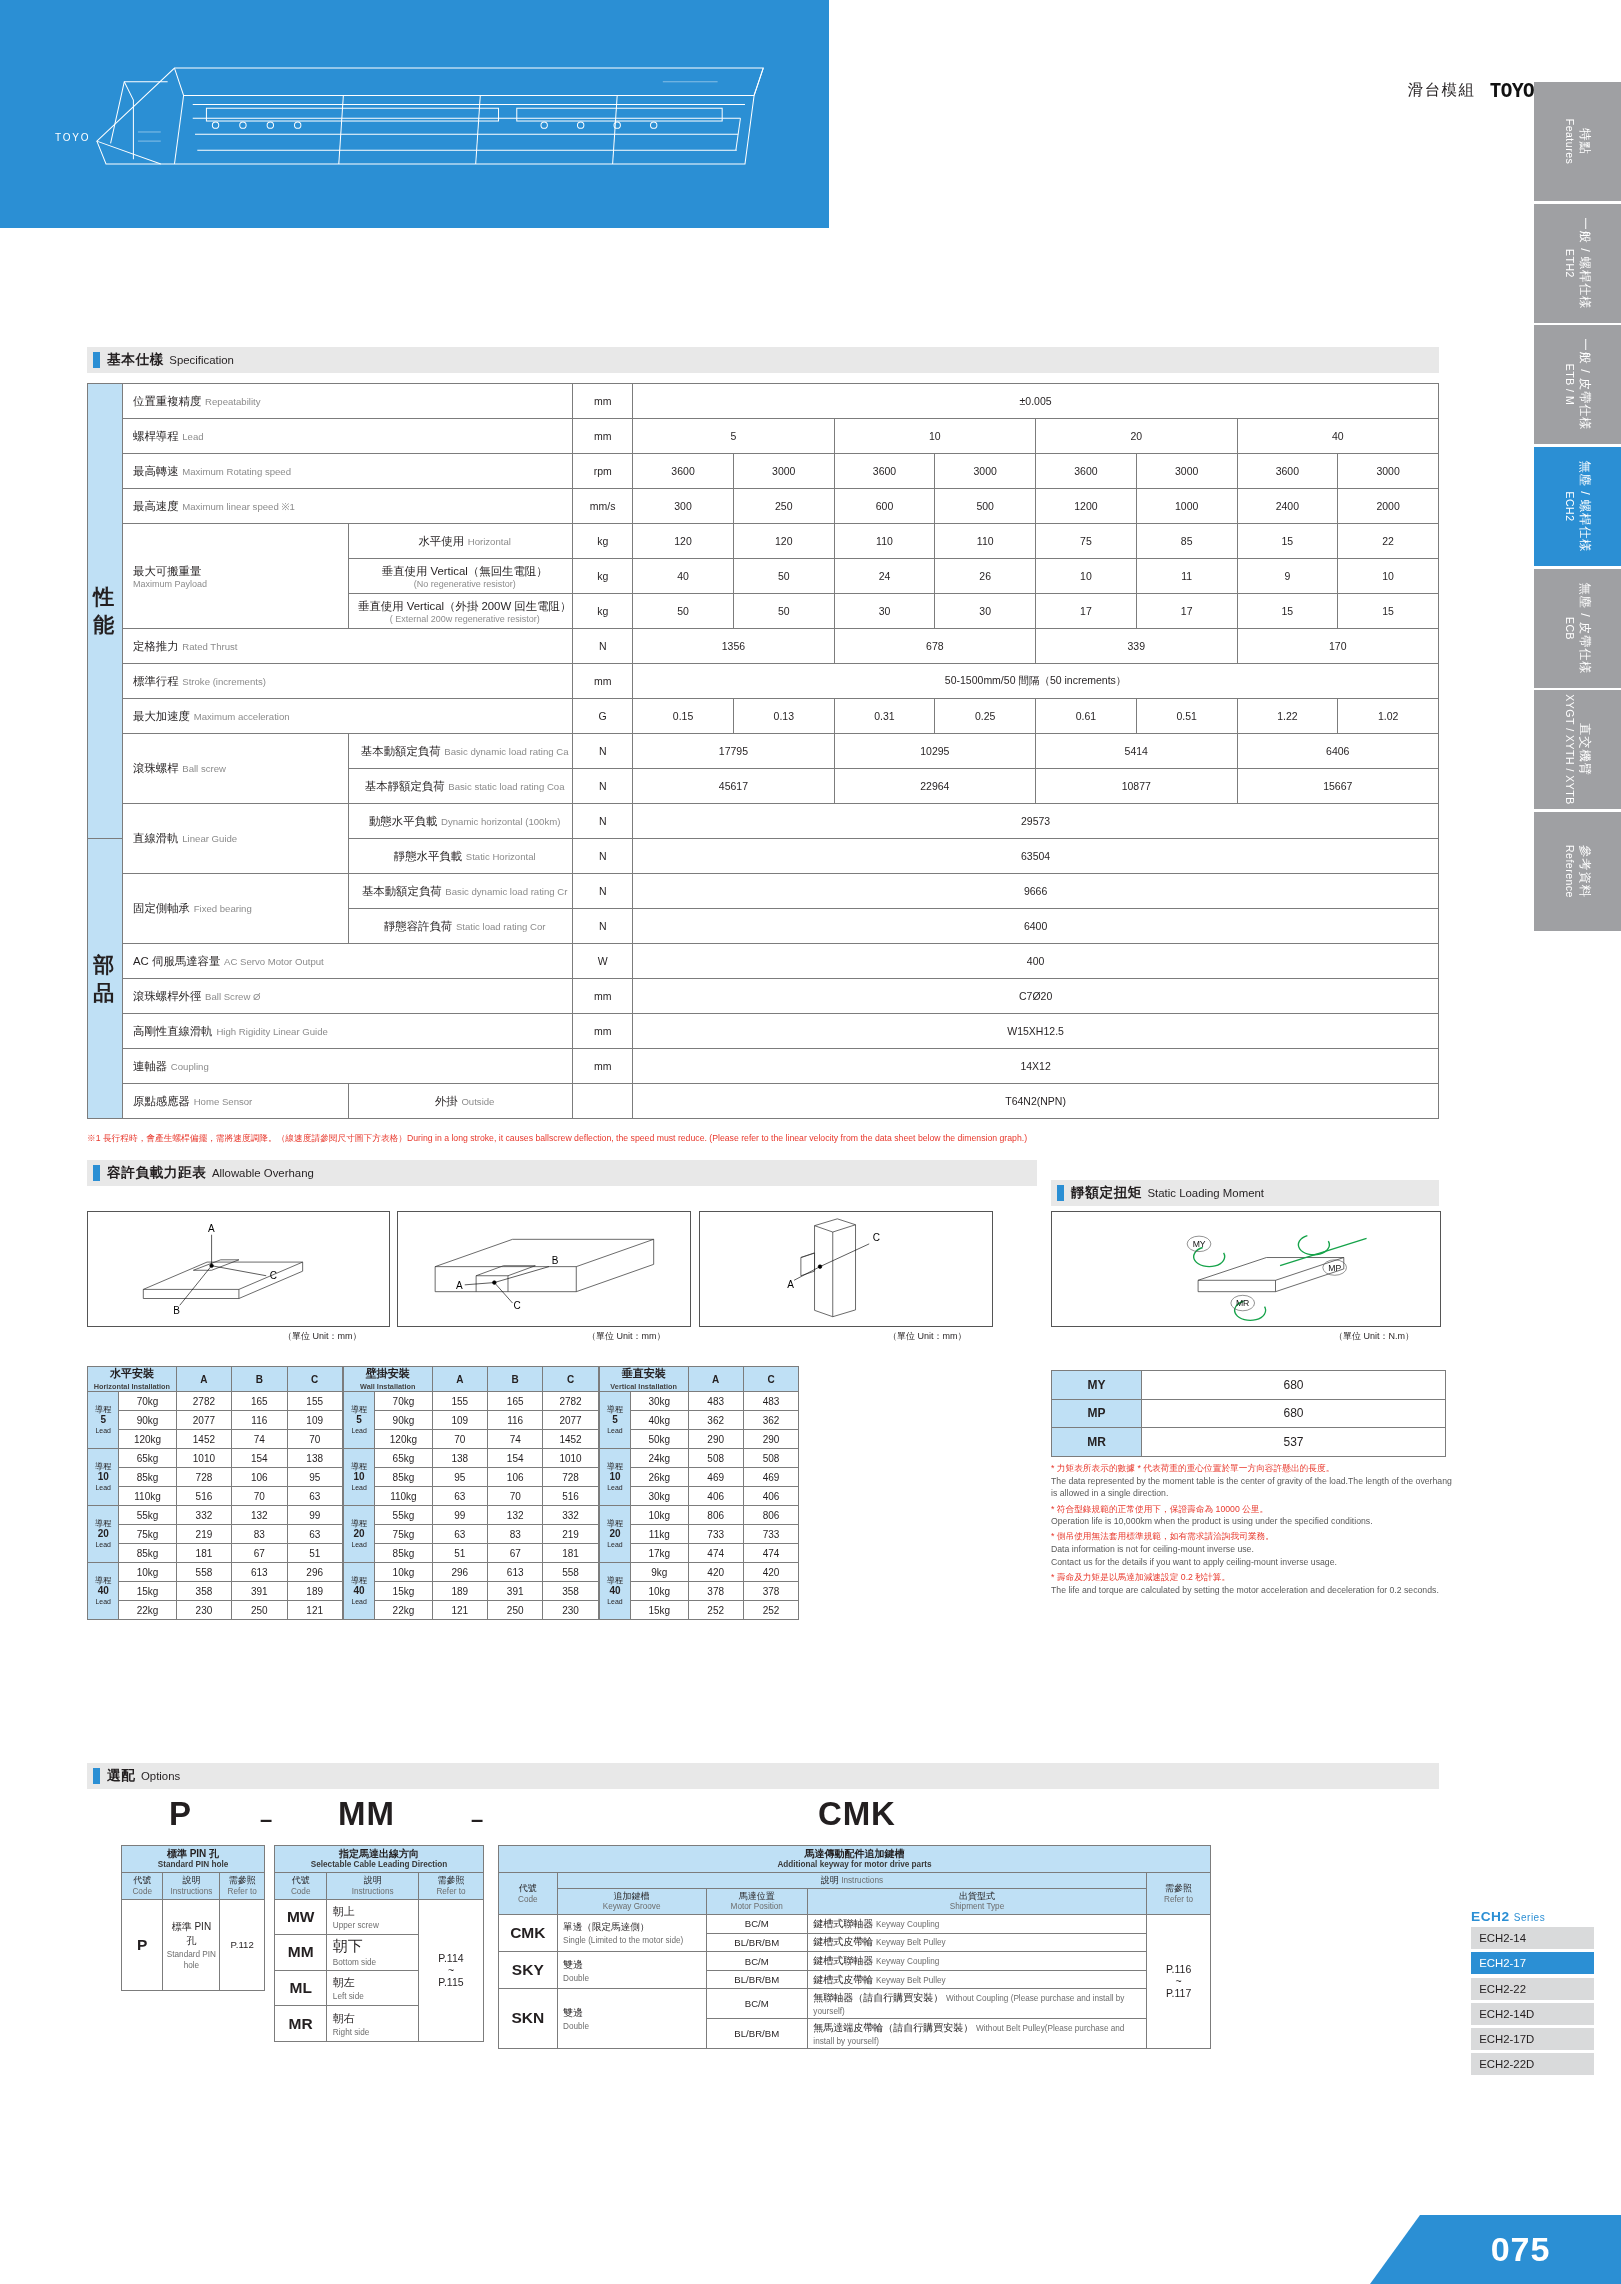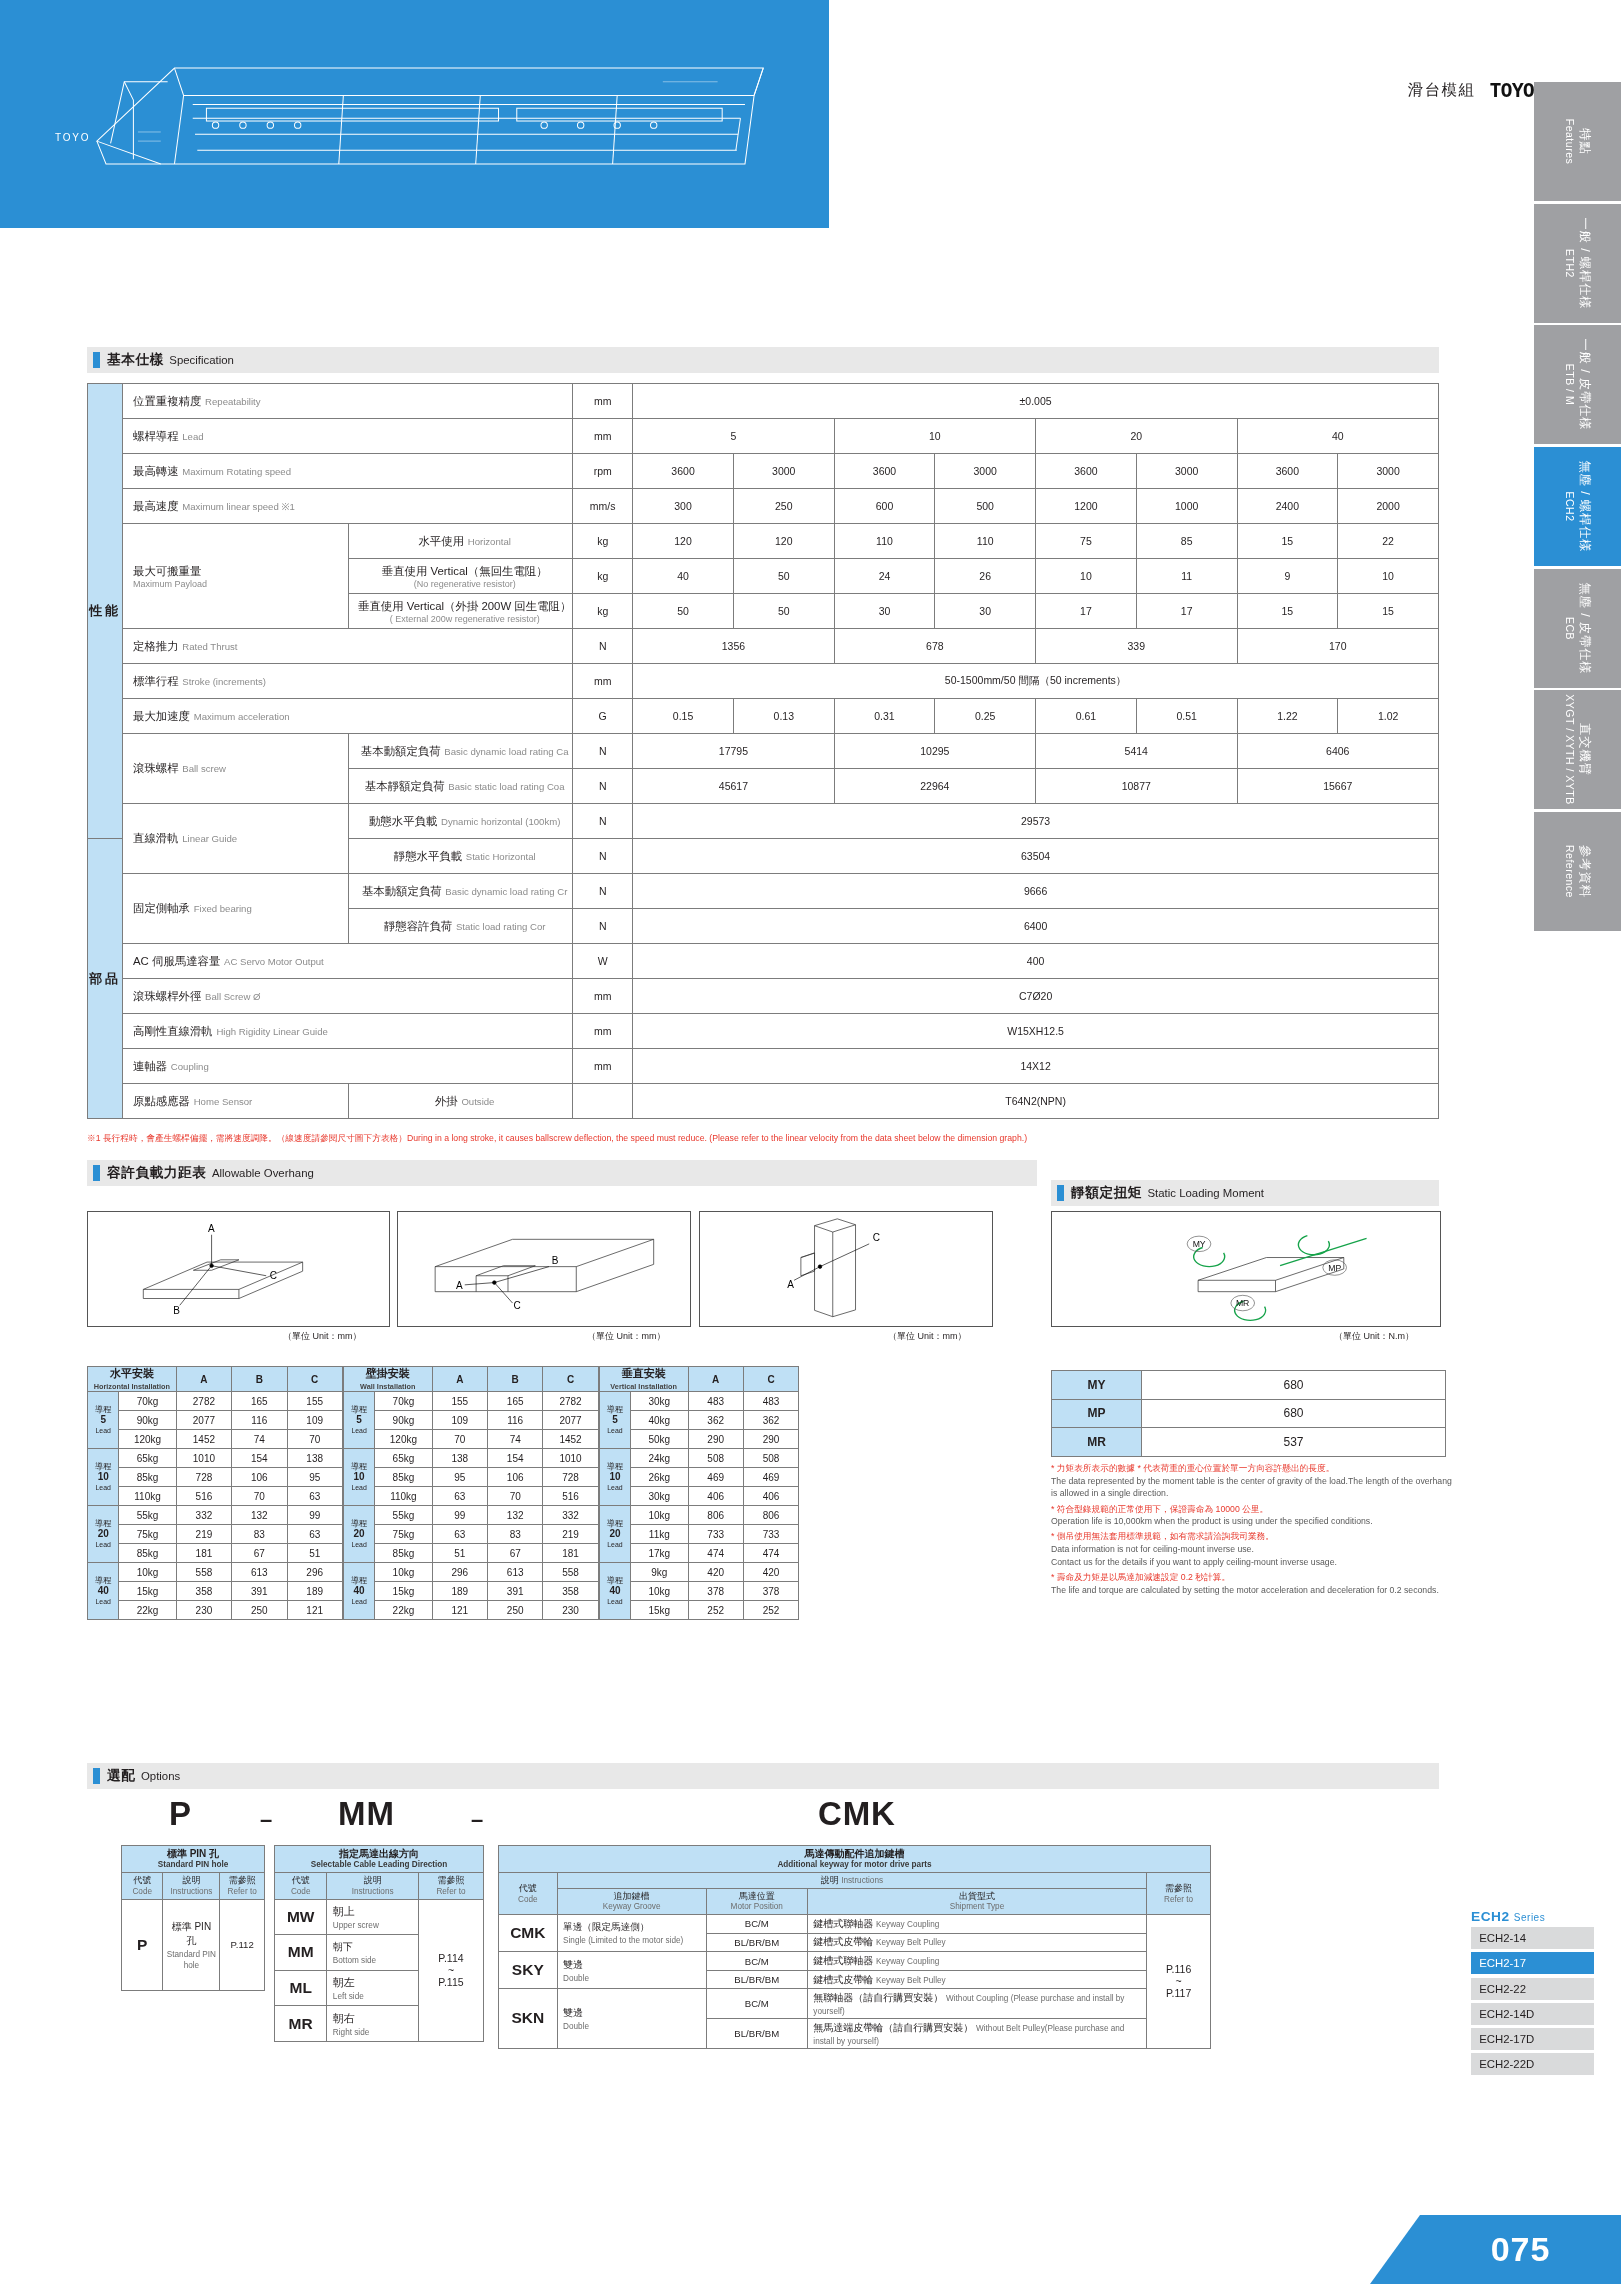--- a/index.html
+++ b/index.html
@@ -42,21 +42,21 @@
 
   
   .spec-wrap{position:absolute;left:87px;top:383px;width:1352px;}
   table{border-collapse:collapse;}
   .spec{width:1352px;font-size:10.5px;}
   .spec td{border:0.5px solid #7c7c7c;padding:0;height:34px;text-align:center;color:#231f20;}
   .lbl{text-align:left !important;padding-left:10px !important;}
   .cn{font-size:11.4px;color:#231f20;}
   .en{font-size:9.6px;color:#8c8c8c;margin-left:3.7px;}
   .en-b{font-size:9px;color:#8c8c8c;display:block;}
-  .vcell{width:34px;background:#bfe0f5;color:#231f20;font-size:13px;letter-spacing:2.7px;font-weight:bold;}
+  .vcell{width:34px;background:#bfe0f5;color:#231f20;font-size:21px;letter-spacing:2.7px;font-weight:bold;}
   .unit{width:59px;}
   .sub{width:215px;text-align:right;padding-left:8.2px !important;margin-left:48px;}
   .note{position:absolute;left:87px;top:1133px;width:1352px;font-size:8.7px;color:#e8382c;}
 
   
   .oh-head{left:87px;top:1160px;width:950px;}
   .sm-head{left:1051px;top:1160px;width:388px;margin-top:20px;}
 
   .draw-box{position:absolute;border:0.9px solid #555;background:#fff;}
   .unit-note{position:absolute;font-size:9px;color:#231f20;}
@@ -892,21 +892,21 @@
     </tr>
     <tr>
       <td class="big" style="height:31px">MW</td>
       <td class="lt"><span style="font-size:11px">朝上</span><br><span class="gs">Upper screw</span></td>
       <td rowspan="4" style="white-space:pre-line;font-size:10.5px">P.114
 ~
 P.115</td>
     </tr>
     <tr>
       <td class="big" style="height:31px">MM</td>
-      <td class="lt"><span style="font-size:10px">朝下</span><br><span class="gs">Bottom side</span></td>
+      <td class="lt"><span style="font-size:15px">朝下</span><br><span class="gs">Bottom side</span></td>
     </tr>
     <tr>
       <td class="big" style="height:31px">ML</td>
       <td class="lt"><span style="font-size:11px">朝左</span><br><span class="gs">Left side</span></td>
     </tr>
     <tr>
       <td class="big" style="height:31px">MR</td>
       <td class="lt"><span style="font-size:11px">朝右</span><br><span class="gs">Right side</span></td>
     </tr>
   </tbody>

